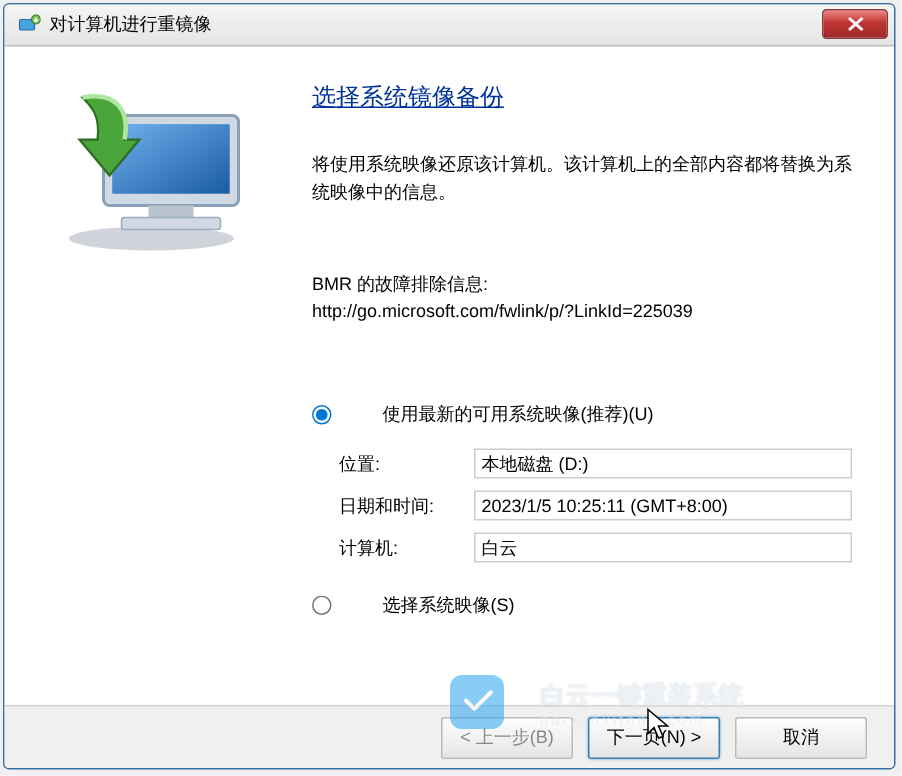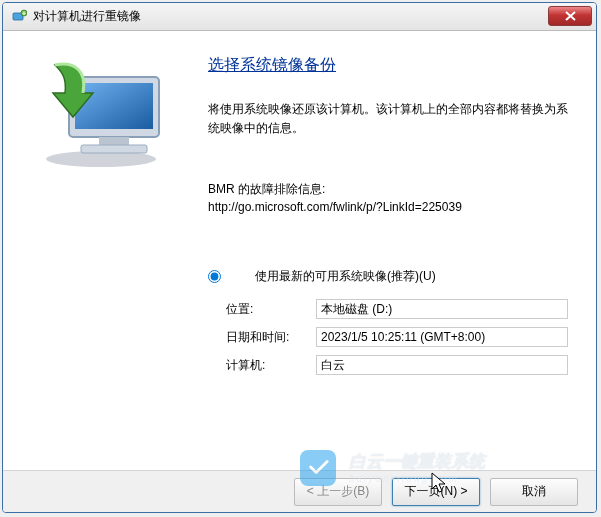--- a/index.html
+++ b/index.html
@@ -21,21 +21,21 @@
     .radio-row label { font-size: 12px; }
     .fields { margin-left: 18px; margin-bottom: 20px; }
     .field-row { display: flex; align-items: center; margin-bottom: 8px; }
     .field-label { width: 90px; font-size: 12px; }
     .field-box { width: 252px; height: 20px; border: 1px solid #ccc; background: #fff; padding: 1px 4px; font-size: 12px; display: flex; align-items: center; }
     .footer { position: absolute; left: 0; right: 0; bottom: 0; height: 42px; border-top: 1px solid #d4d4d4; background: #f0f0f0; display: flex; justify-content: flex-end; align-items: center; padding-right: 18px; gap: 10px; }
     .btn { min-width: 88px; height: 28px; border: 1px solid #bbb; background: linear-gradient(#fdfdfd,#e5e5e5); font-size: 12px; display: inline-flex; align-items: center; justify-content: center; padding: 0 10px; cursor: pointer; border-radius: 2px; position: relative; }
     .btn.primary { border: 1px solid #3c7fb1; box-shadow: 0 0 2px #5ca0d3; }
     .btn.disabled { color: #888; cursor: default; }
     .cursor { position: absolute; left: 431px; top: 472px; pointer-events: none; z-index: 100; }
-    .watermark { position: absolute; left: 300px; top: 450px; display: flex; align-items: flex-start; gap: 13px; opacity: 0.55; pointer-events: none; z-index: 50; font-style: italic; }
+    .watermark { position: absolute; left: 300px; top: 450px; display: flex; align-items: flex-end; gap: 24px; opacity: 0.55; pointer-events: none; z-index: 50; }
     .wm-badge { width: 36px; height: 36px; border-radius: 8px; background: #29a3ef; display:flex; align-items:center; justify-content:center; }
     .wm-text { font-family: Arial, sans-serif; }
     .wm-line1 { font-size: 17px; font-weight: bold; color: #dbe6ef; text-shadow: 0 0 2px rgba(0,0,0,.2); }
     .wm-line2 { font-size: 10px; letter-spacing: 2px; color: #dbe6ef; }
   </style>
 </head>
 <body>
 
 <div class="window">
   <div class="titlebar">
@@ -95,20 +95,24 @@
         <div class="field-row">
           <div class="field-label">日期和时间:</div>
           <div class="field-box">2023/1/5 10:25:11 (GMT+8:00)</div>
         </div>
         <div class="field-row">
           <div class="field-label">计算机:</div>
           <div class="field-box">白云</div>
         </div>
       </div>
 
+      <div class="radio-row">
+        <input type="radio" name="opt" style="">
+        <label>选择系统映像(S)</label>
+      </div>
     </div>
   </div>
 
   <div class="footer">
     <button class="btn disabled">&lt; 上一步(B)</button>
     <button class="btn primary">下一页(N) &gt;</button>
     <button class="btn">取消</button>
   </div>
 </div>
 

